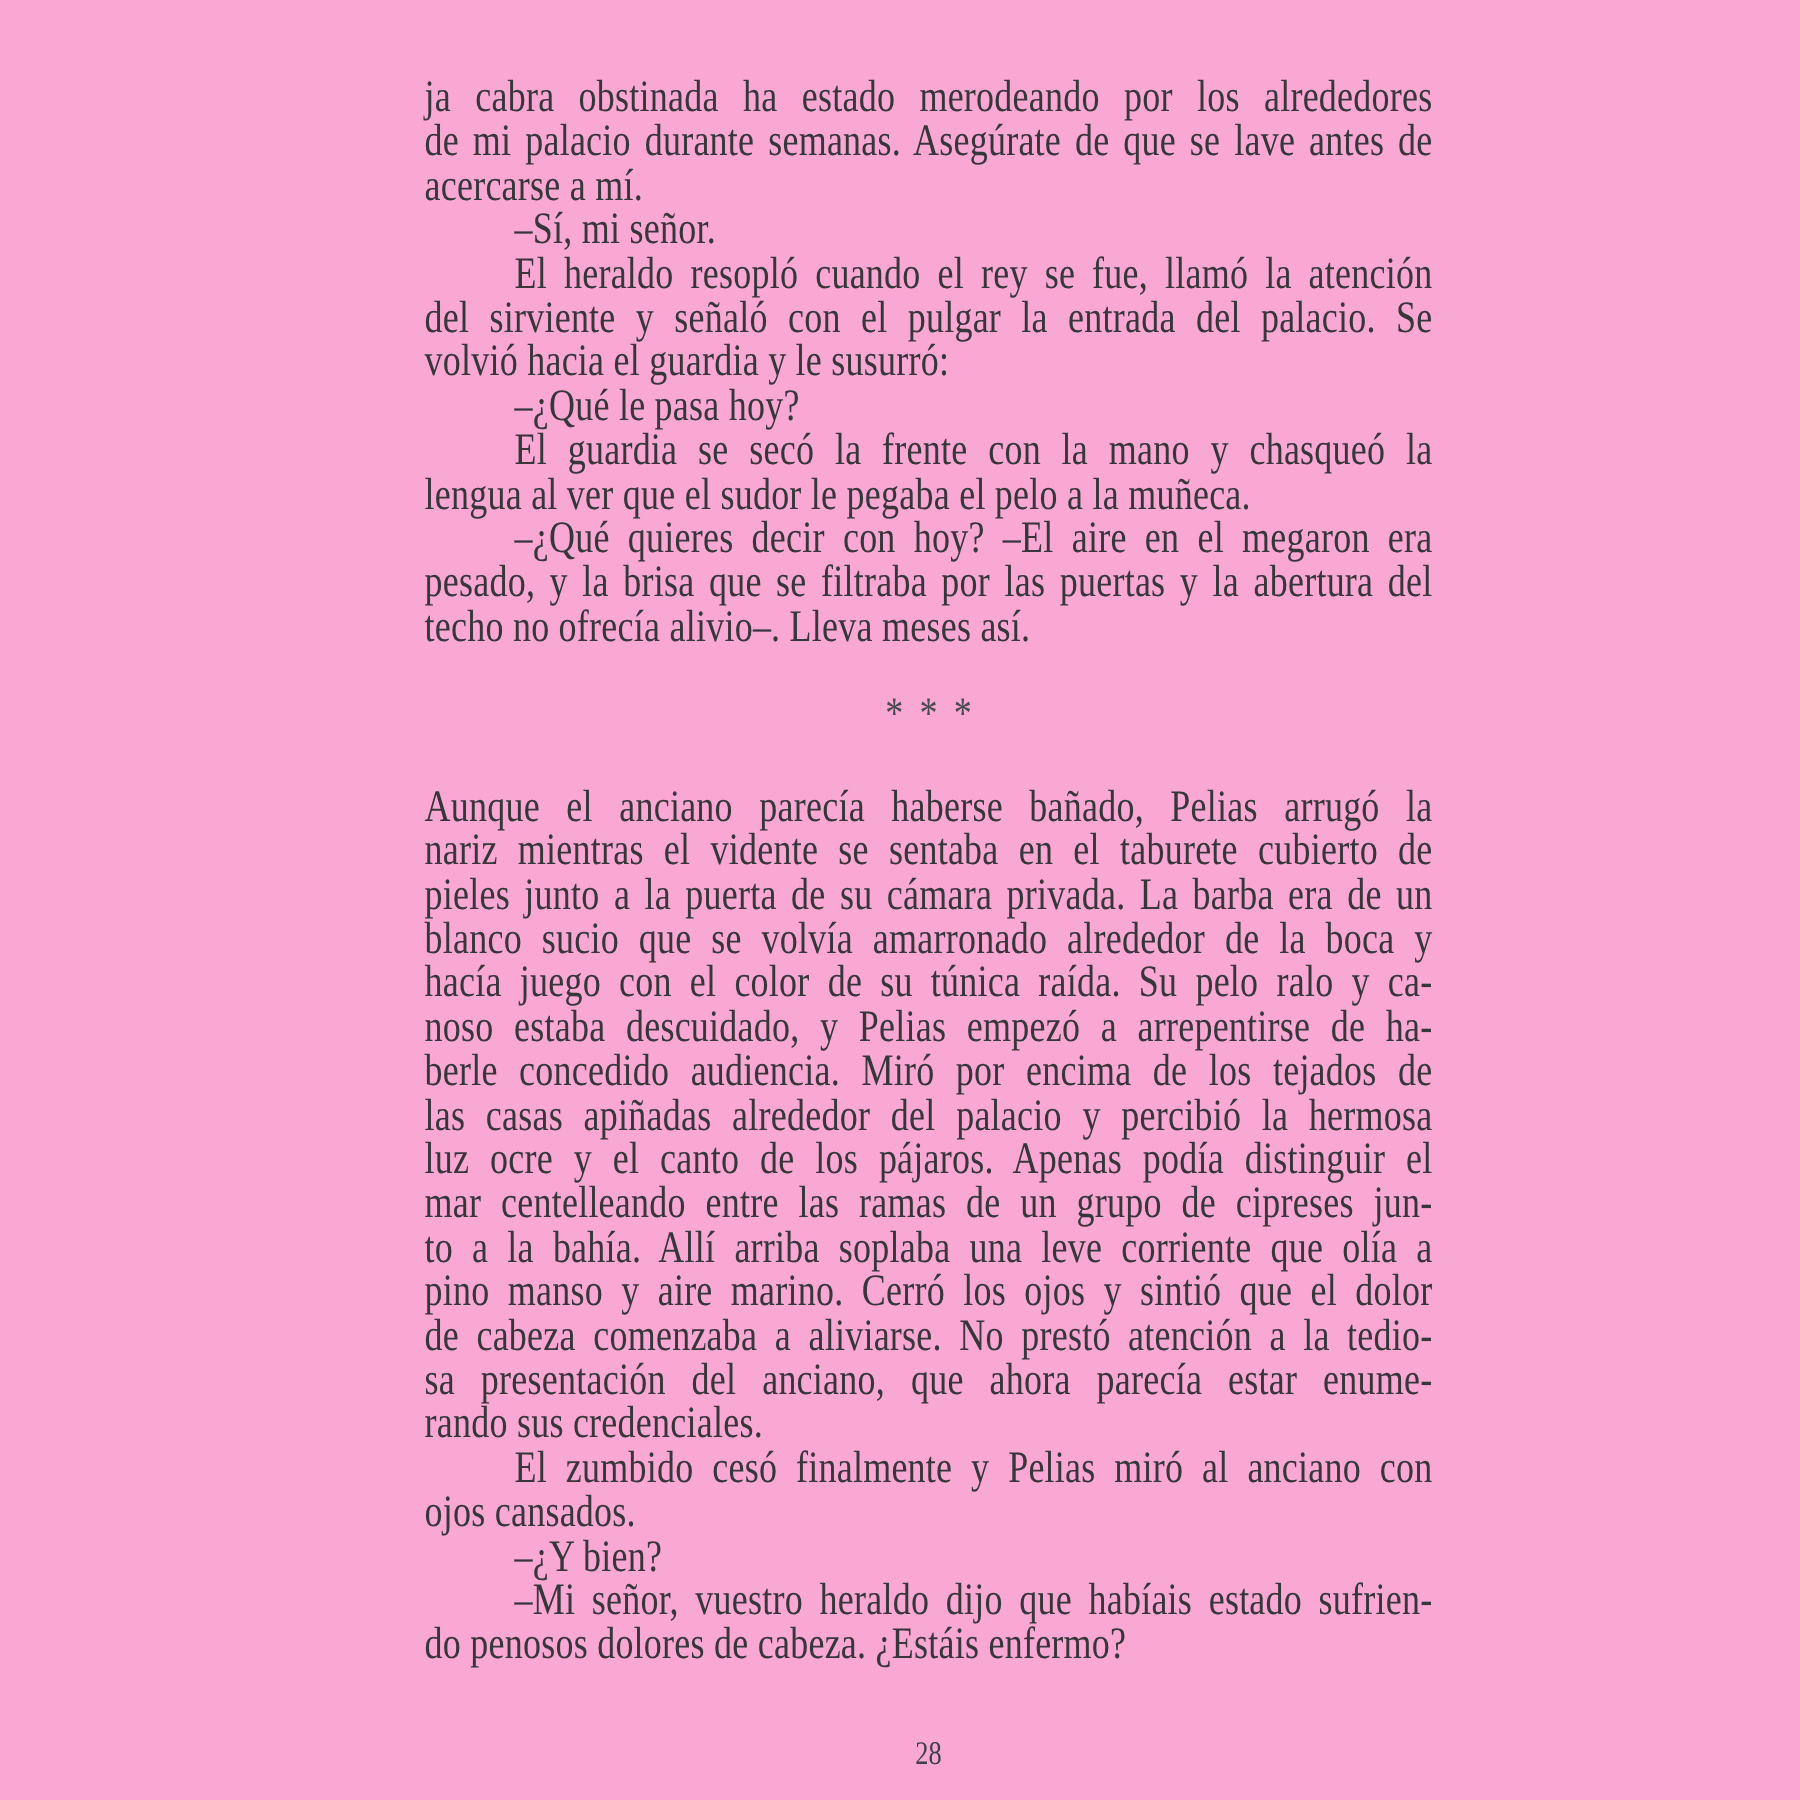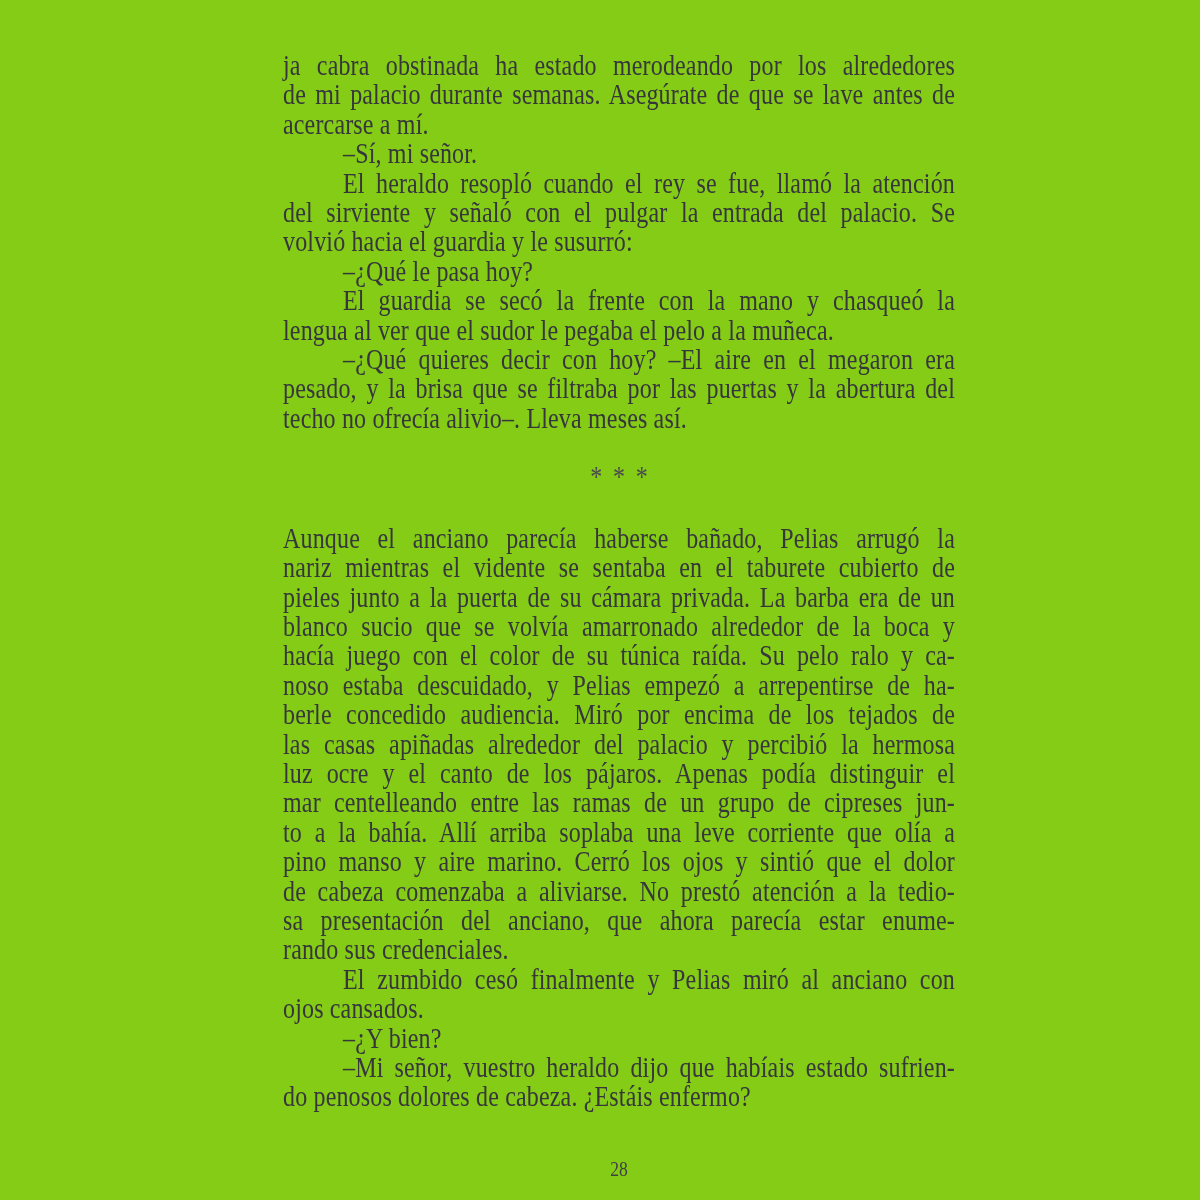--- a/index.html
+++ b/index.html
@@ -49,21 +49,21 @@
     margin-top: 43px;
     font-size: 22px;
     line-height: 29.4px;
     text-align: center;
     color: #3f3f46;
   }
 </style>
 </head>
 <body>
 
-<div class="page" style="background: #84cc16; color: rgb(54, 54, 59);">
+<div class="page" style="background: #f9a8d4; color: rgb(54, 54, 59);">
   <div class="text-col">
     <div class="block">
         <div class="line justify">ja cabra obstinada ha estado merodeando por los alrededores</div>
         <div class="line justify">de mi palacio durante semanas. Asegúrate de que se lave antes de</div>
         <div class="line">acercarse a mí.</div>
         <div class="line indent">–Sí, mi señor.</div>
         <div class="line indent justify">El heraldo resopló cuando el rey se fue, llamó la atención</div>
         <div class="line justify">del sirviente y señaló con el pulgar la entrada del palacio. Se</div>
         <div class="line">volvió hacia el guardia y le susurró:</div>
         <div class="line indent">–¿Qué le pasa hoy?</div>

